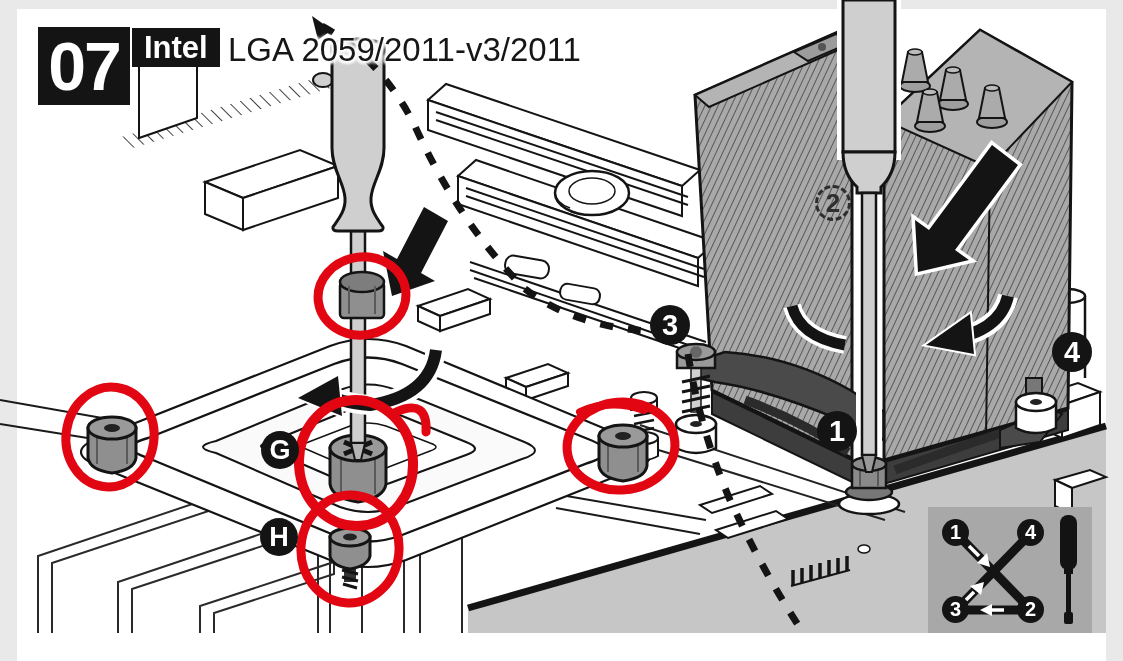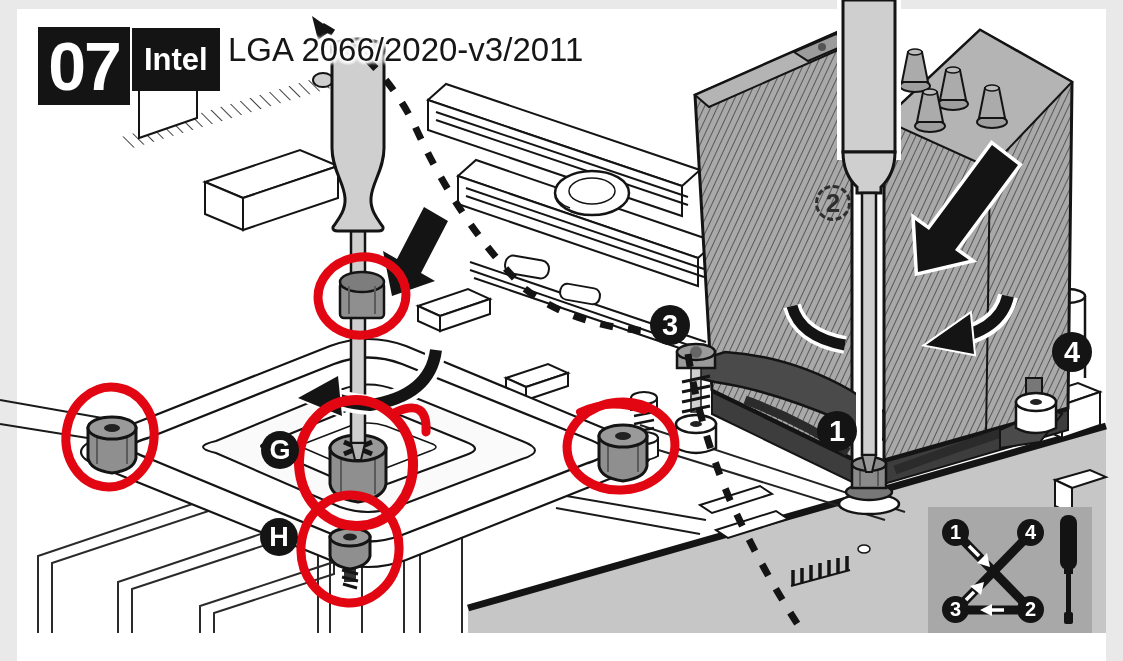--- a/index.html
+++ b/index.html
@@ -2,21 +2,21 @@
 <html><head>
 <meta charset="utf-8">
 <style>
   html,body{margin:0;padding:0;background:#e9e9e9;font-family:"Liberation Sans", sans-serif;}
   .stage{position:relative;width:1123px;height:661px;background:#e9e9e9;overflow:hidden;}
   .content{position:absolute;left:17px;top:9px;width:1089px;height:652px;background:#ffffff;}
   svg.art{position:absolute;left:0;top:0;width:1123px;height:661px;}
   
   .step-box{position:absolute;left:38px;top:27px;width:92px;height:78px;background:#141414;color:#fff;
     display:flex;align-items:center;justify-content:center;font-size:68px;font-weight:700;letter-spacing:-2px;}
-  .brand-box{position:absolute;left:132px;top:28px;height:39px;padding:12px 12px;background:#141414;color:#fff;
+  .brand-box{position:absolute;left:132px;top:28px;height:39px;padding:0 12px;background:#141414;color:#fff;
     display:flex;align-items:center;font-size:31px;font-weight:bold;}
   .socket-text{position:absolute;left:228px;top:31px;font-size:33px;color:#161616;white-space:nowrap;
     text-shadow:0 0 5px #fff,0 0 5px #fff,0 0 5px #fff,0 0 5px #fff,2px 2px 3px #fff,-2px -2px 3px #fff,2px -2px 3px #fff,-2px 2px 3px #fff;}
   
   .co{position:absolute;border-radius:50%;background:#141414;color:#fff;font-weight:bold;
     display:flex;align-items:center;justify-content:center;}
   .co.big{width:40px;height:40px;font-size:29px;}
   .co.part{width:38px;height:38px;font-size:27px;}
   .co-dashed{position:absolute;width:36px;height:36px;border-radius:50%;border:3px dashed #2e2e2e;background:transparent;
     color:#2e2e2e;font-weight:bold;font-size:26px;display:flex;align-items:center;justify-content:center;box-sizing:border-box;}
@@ -312,21 +312,21 @@
         <rect x="1060" y="515" width="17" height="55" rx="8"></rect>
         <rect x="1064" y="568" width="9" height="6"></rect>
         <rect x="1066" y="574" width="5" height="40"></rect>
         <rect x="1064" y="612" width="9" height="12" rx="2"></rect>
       </g>
     </g>
   </svg>
 
   <div class="step-box">07</div>
   <div class="brand-box">Intel</div>
-  <div class="socket-text">LGA 2066/2020-v3/2011</div>
+  <div class="socket-text">LGA 2059/2011-v3/2011</div>
 
   <div class="co part" style="left:261px;top:431px;">G</div>
   <div class="co part" style="left:260px;top:518px;">H</div>
 
   <div class="co big" style="left:817px;top:411px;">1</div>
   <div class="co-dashed" style="left:815px;top:185px;">2</div>
   <div class="co big" style="left:650px;top:305px;">3</div>
   <div class="co big" style="left:1052px;top:332px;">4</div>
 
   <div class="inset-num" style="left:942px;top:519px;">1</div>

